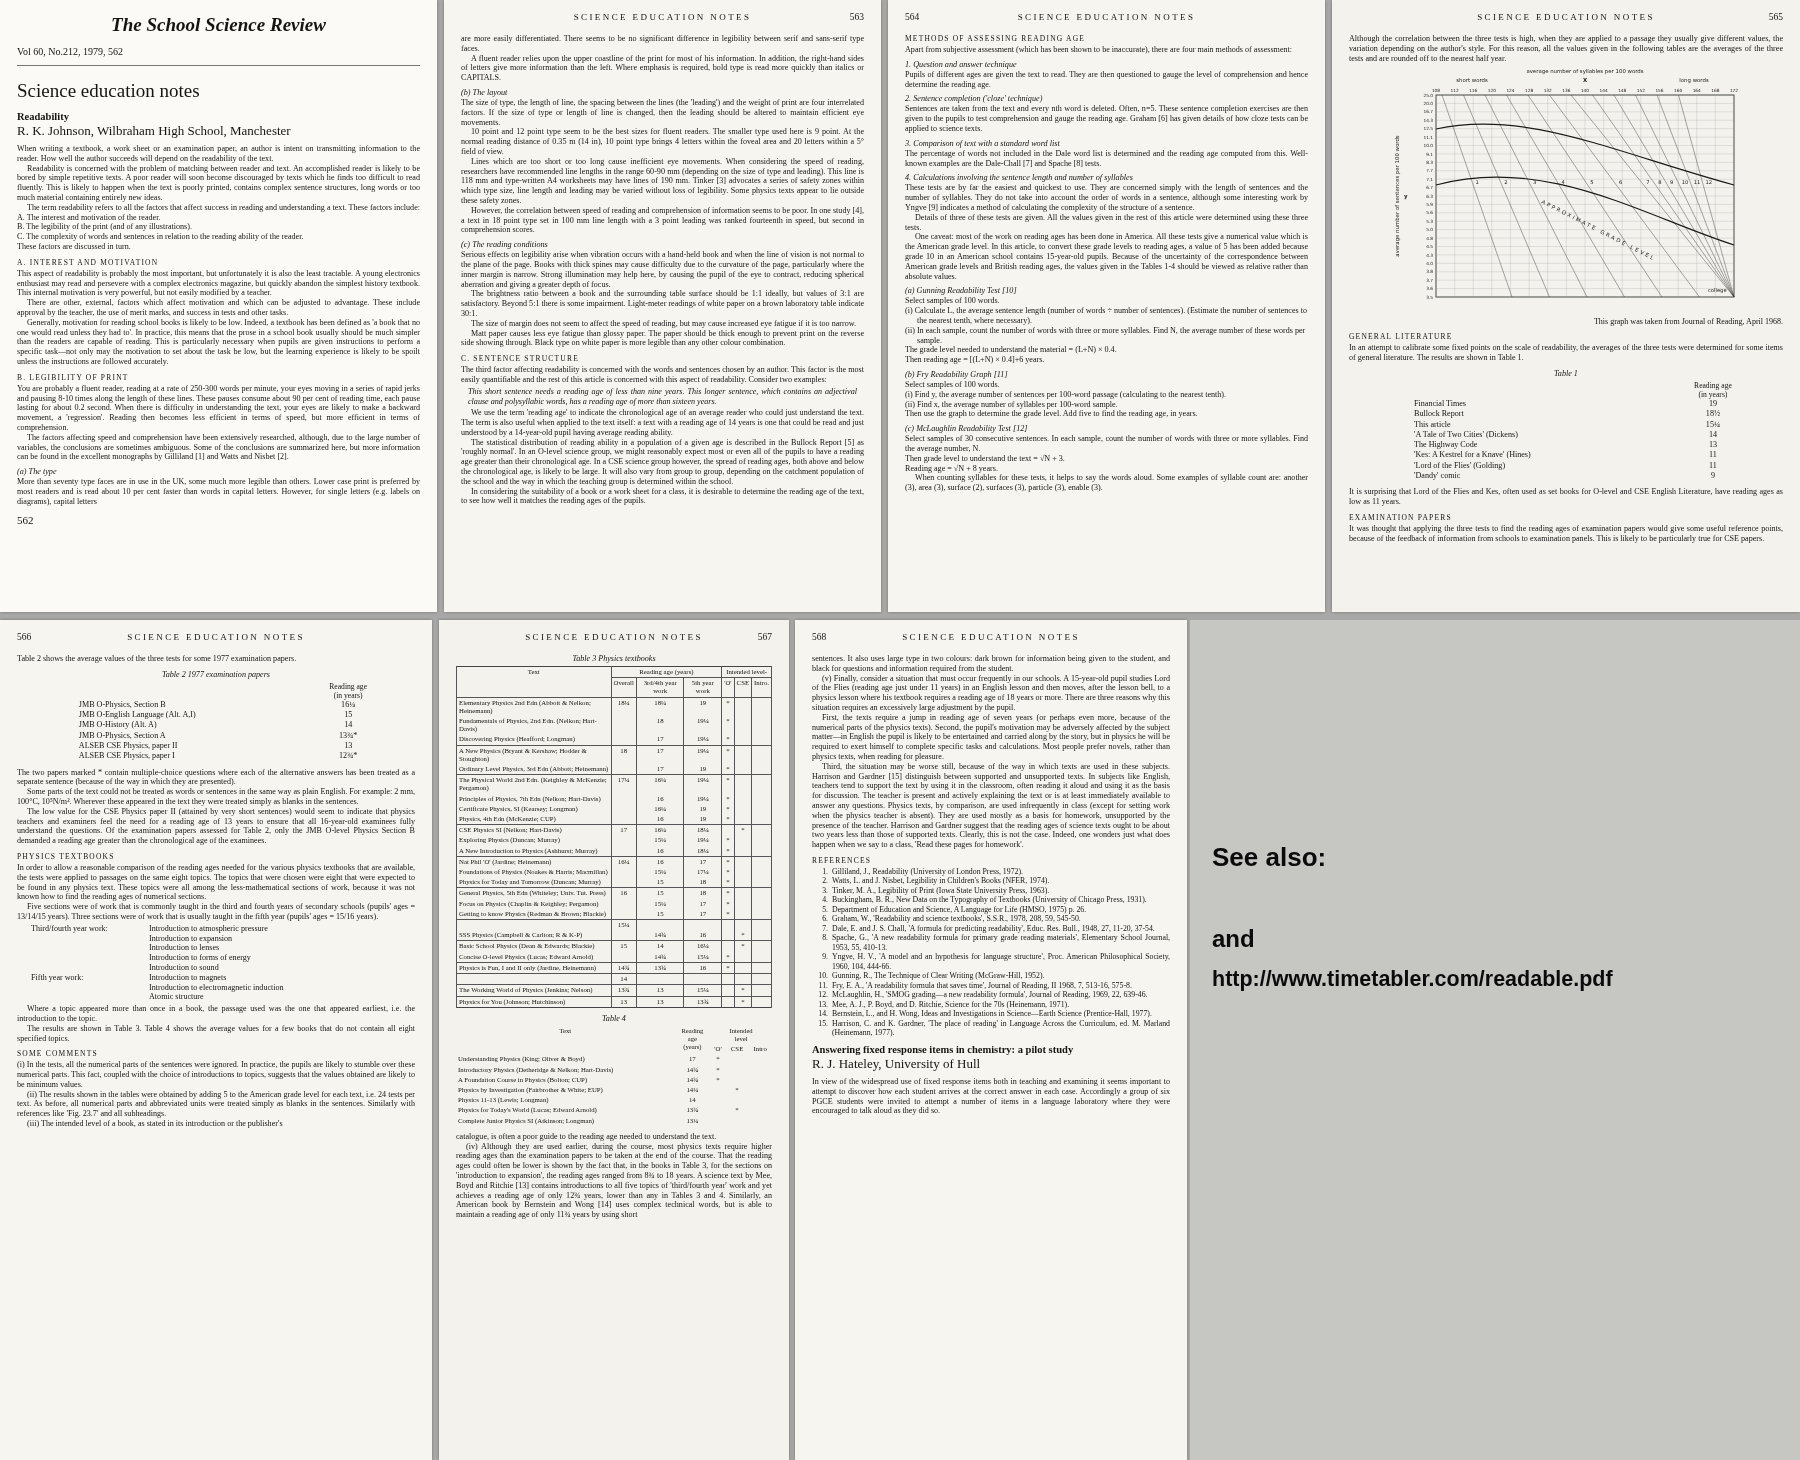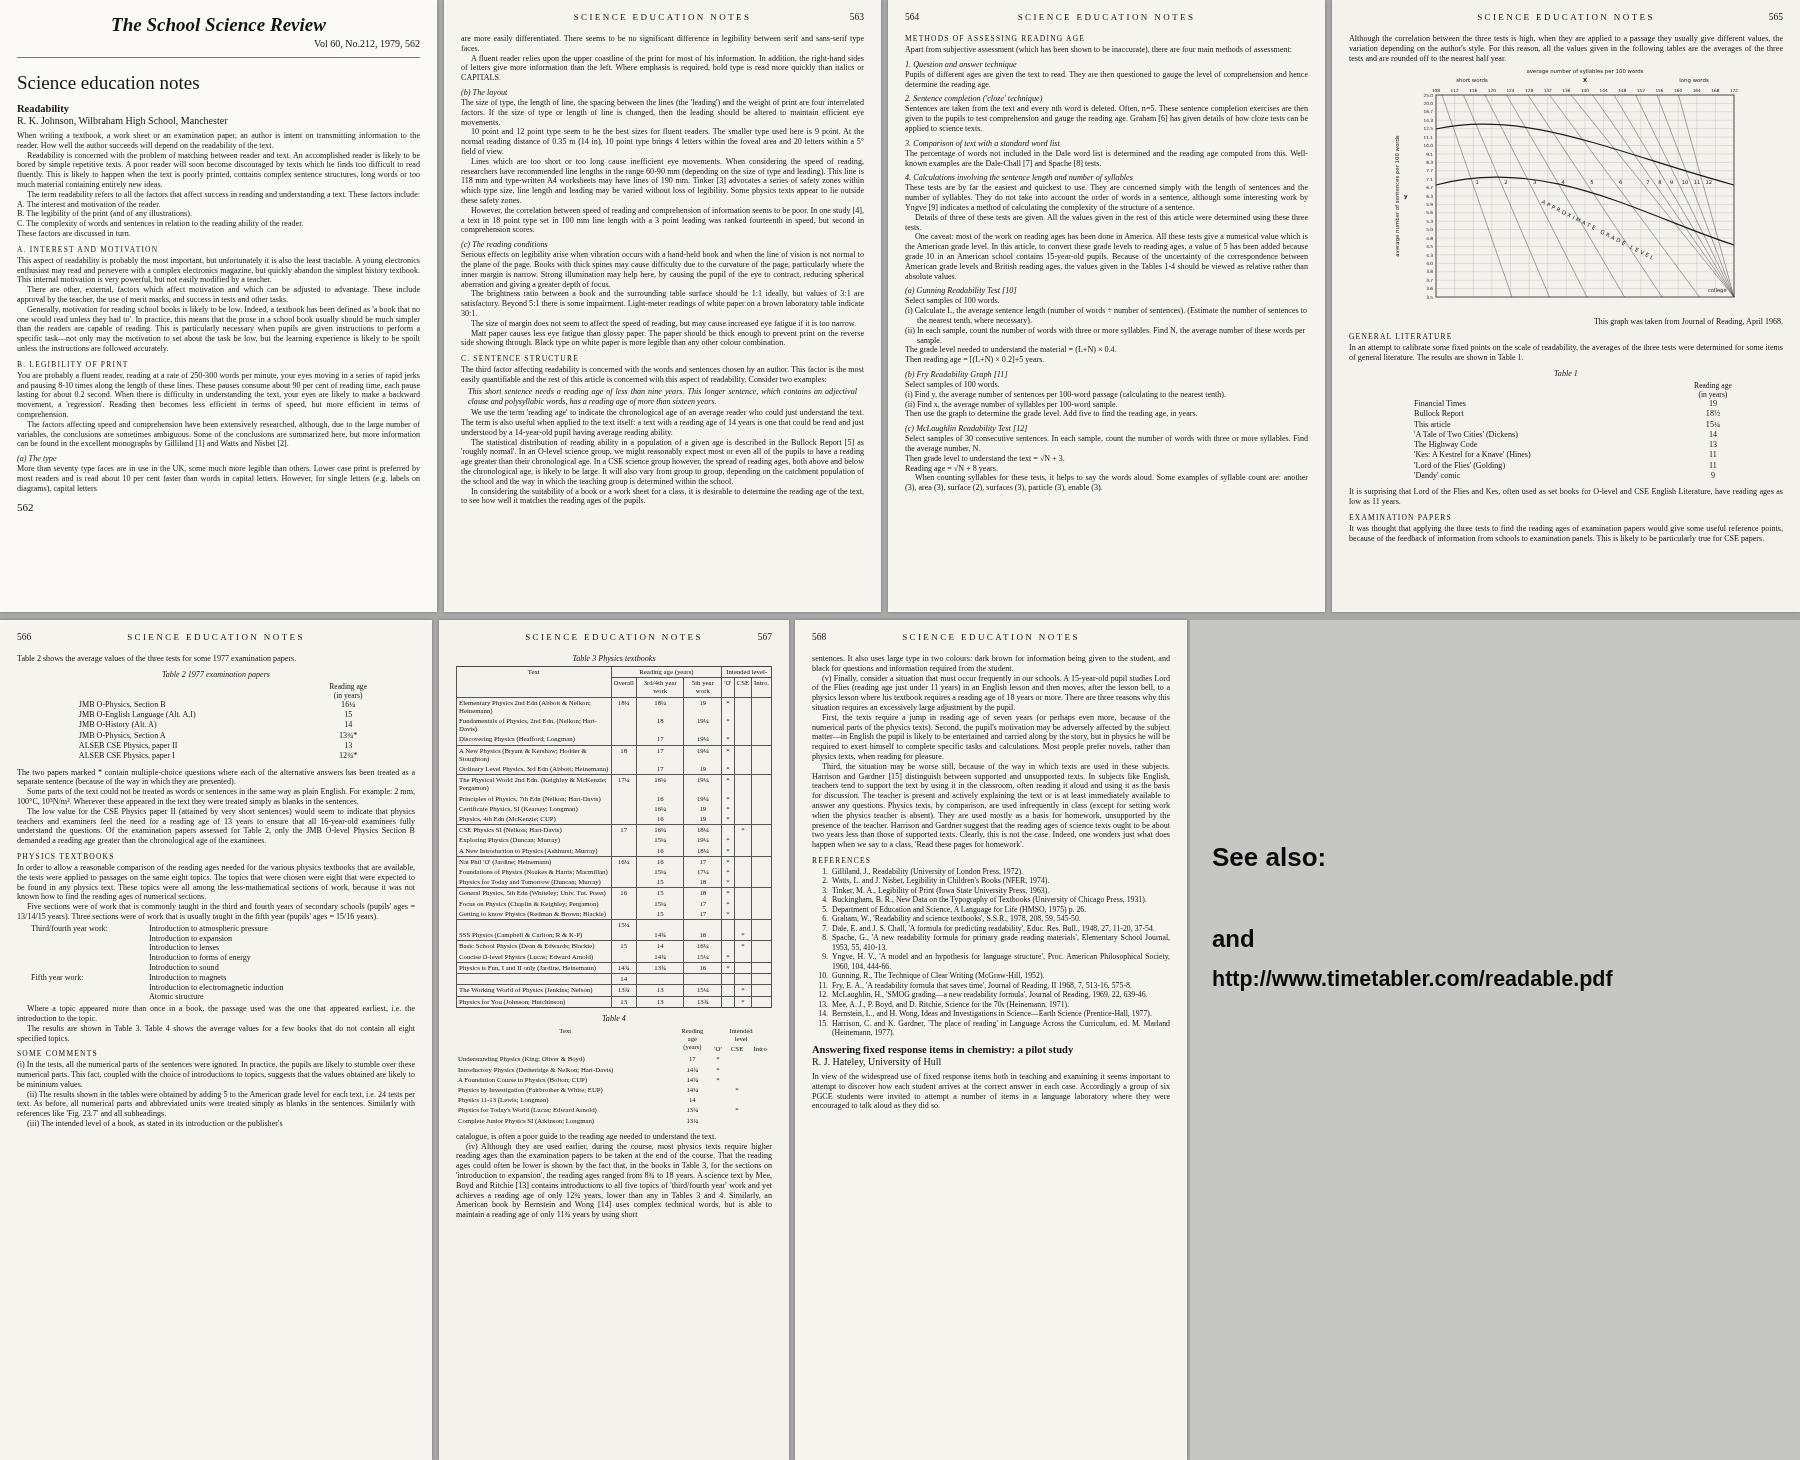--- a/index.html
+++ b/index.html
@@ -15,25 +15,25 @@
   #p568{left:795px;top:620px;width:392px;height:840px}
   #seealso{position:absolute;left:1190px;top:620px;width:614px;height:840px;background:#c6c6c3;padding:222px 4px 0 22px;font-family:"Liberation Sans","DejaVu Sans",sans-serif;color:#0b0b0b}
   .sa-label{font-size:26px;font-weight:bold;margin-bottom:10px}
   .sa-url{font-size:21.5px;font-weight:bold;word-break:break-all}
   .sa-and{font-size:24px;font-weight:bold;margin:52px 0 14px}
   
   .runhead{position:relative;text-align:center;font-size:9px;letter-spacing:2.4px;margin-bottom:10px;height:12px}
   .rh-num{position:absolute;top:0;font-size:9.5px;letter-spacing:0}
   .rh-left{left:0}.rh-right{right:0}
   .mast-title{text-align:center;font-style:italic;font-weight:bold;font-size:19px;margin-top:2px}
-  .mast-sub{text-align:right;font-size:10px;margin:2px 0 6px;border-bottom:1px solid #777;padding-bottom:8px}
+  .mast-sub{text-align:left;font-size:10px;margin:10px 0 6px;border-bottom:1px solid #777;padding-bottom:8px}
   
   .a-title{font-weight:normal;font-size:19px;margin:14px 0 9px}
   .a-head{font-size:10.5px;margin:6px 0 1px}
-  .byline{font-size:10px;margin-bottom:5px}
+  .byline{font-size:13px;margin-bottom:5px}
   .scap{font-size:7.5px;font-weight:normal;letter-spacing:1.2px;margin:6px 0 2px}
   .shead{font-size:8.2px;font-style:italic;font-weight:normal;margin:5px 0 1px}
   .para{font-size:8.1px;line-height:9.8px;text-align:justify}
   .para.ind{text-indent:10px}
   .para.ital{font-style:italic;margin:2px 7px}
   .lines{font-size:8.1px;line-height:9.8px}
   .lines .lnitem{padding-left:12px;text-indent:-12px}
   .tcap{text-align:center;font-size:8.1px;font-style:italic;margin:6px 0 3px}
   .figcap{text-align:right;font-size:8px;margin:2px 0 6px}
   .pgnum{text-align:left;font-size:11px;margin-top:7px}
@@ -143,21 +143,21 @@
       <p class="para">These tests are by far the easiest and quickest to use. They are concerned simply with the length of sentences and the number of syllables. They do not take into account the order of words in a sentence, although some interesting work by Yngve [9] indicates a method of calculating the complexity of the structure of a sentence.</p>
       <p class="para ind">Details of three of these tests are given. All the values given in the rest of this article were determined using these three tests.</p>
       <p class="para ind">One caveat: most of the work on reading ages has been done in America. All these tests give a numerical value which is the American grade level. In this article, to convert these grade levels to reading ages, a value of 5 has been added because grade 10 in an American school contains 15-year-old pupils. Because of the uncertainty of the correspondence between American grade levels and British reading ages, the values given in the Tables 1-4 should be viewed as relative rather than absolute values.</p>
       <h4 class="shead">(a) Gunning Readability Test [10]</h4>
       <p class="para">Select samples of 100 words.</p>
       <div class="lines">
         <div class="lnitem">(i)  Calculate L, the average sentence length (number of words ÷ number of sentences). (Estimate the number of sentences to the nearest tenth, where necessary).</div>
         <div class="lnitem">(ii) In each sample, count the number of words with three or more syllables. Find N, the average number of these words per sample.</div>
       </div>
       <p class="para">The grade level needed to understand the material = (L+N) × 0.4.</p>
-      <p class="para">Then reading age = [(L+N) × 0.2]+5 years.</p>
+      <p class="para">Then reading age = [(L+N) × 0.4]+6 years.</p>
       <h4 class="shead">(b) Fry Readability Graph [11]</h4>
       <p class="para">Select samples of 100 words.</p>
       <div class="lines">
         <div class="lnitem">(i)  Find y, the average number of sentences per 100-word passage (calculating to the nearest tenth).</div>
         <div class="lnitem">(ii) Find x, the average number of syllables per 100-word sample.</div>
         <div class="lnitem">Then use the graph to determine the grade level. Add five to find the reading age, in years.</div>
       </div>
       <h4 class="shead">(c) McLaughlin Readability Test [12]</h4>
       <p class="para">Select samples of 30 consecutive sentences. In each sample, count the number of words with three or more syllables. Find the average number, N.</p>
       <p class="para">Then grade level to understand the text = √N + 3.</p>

